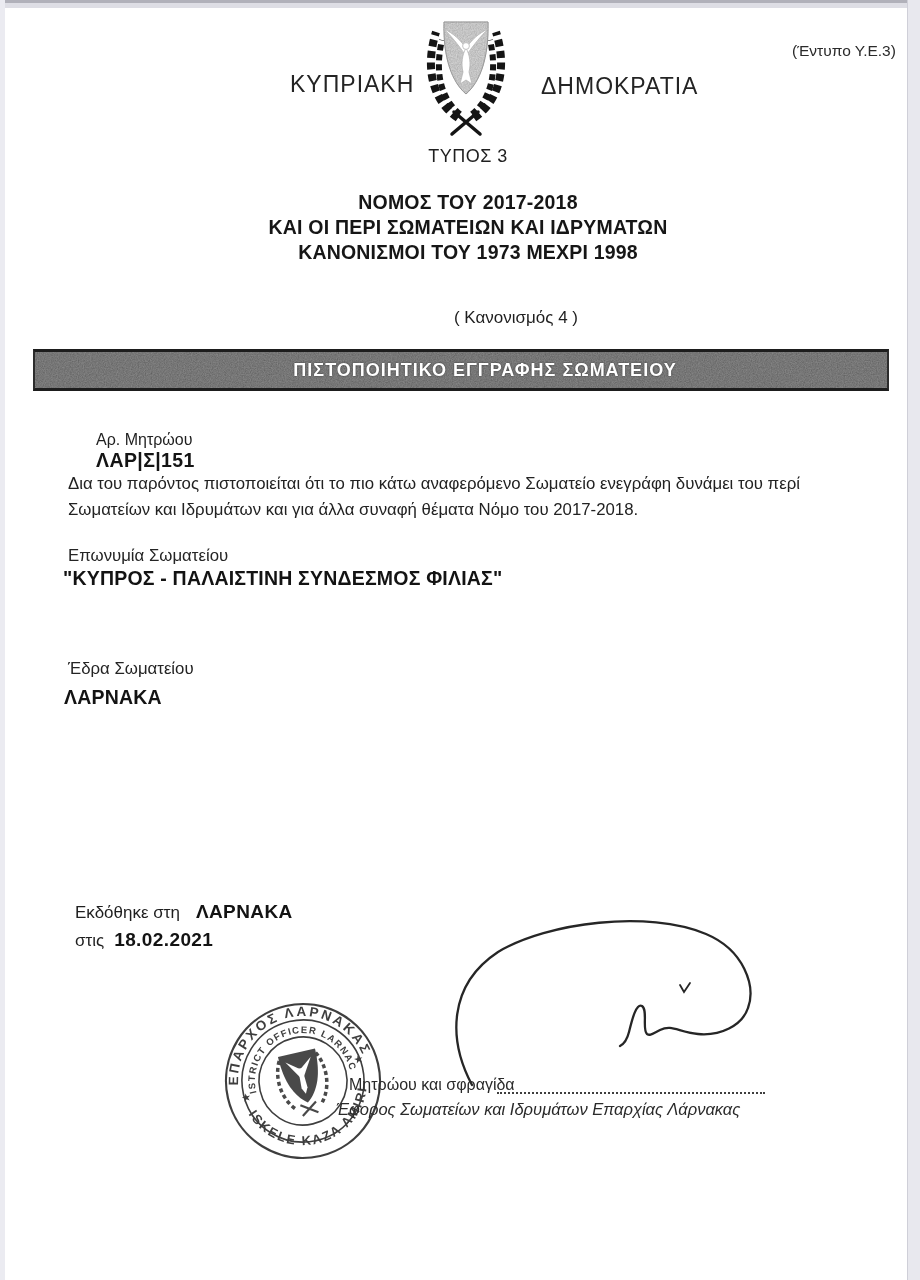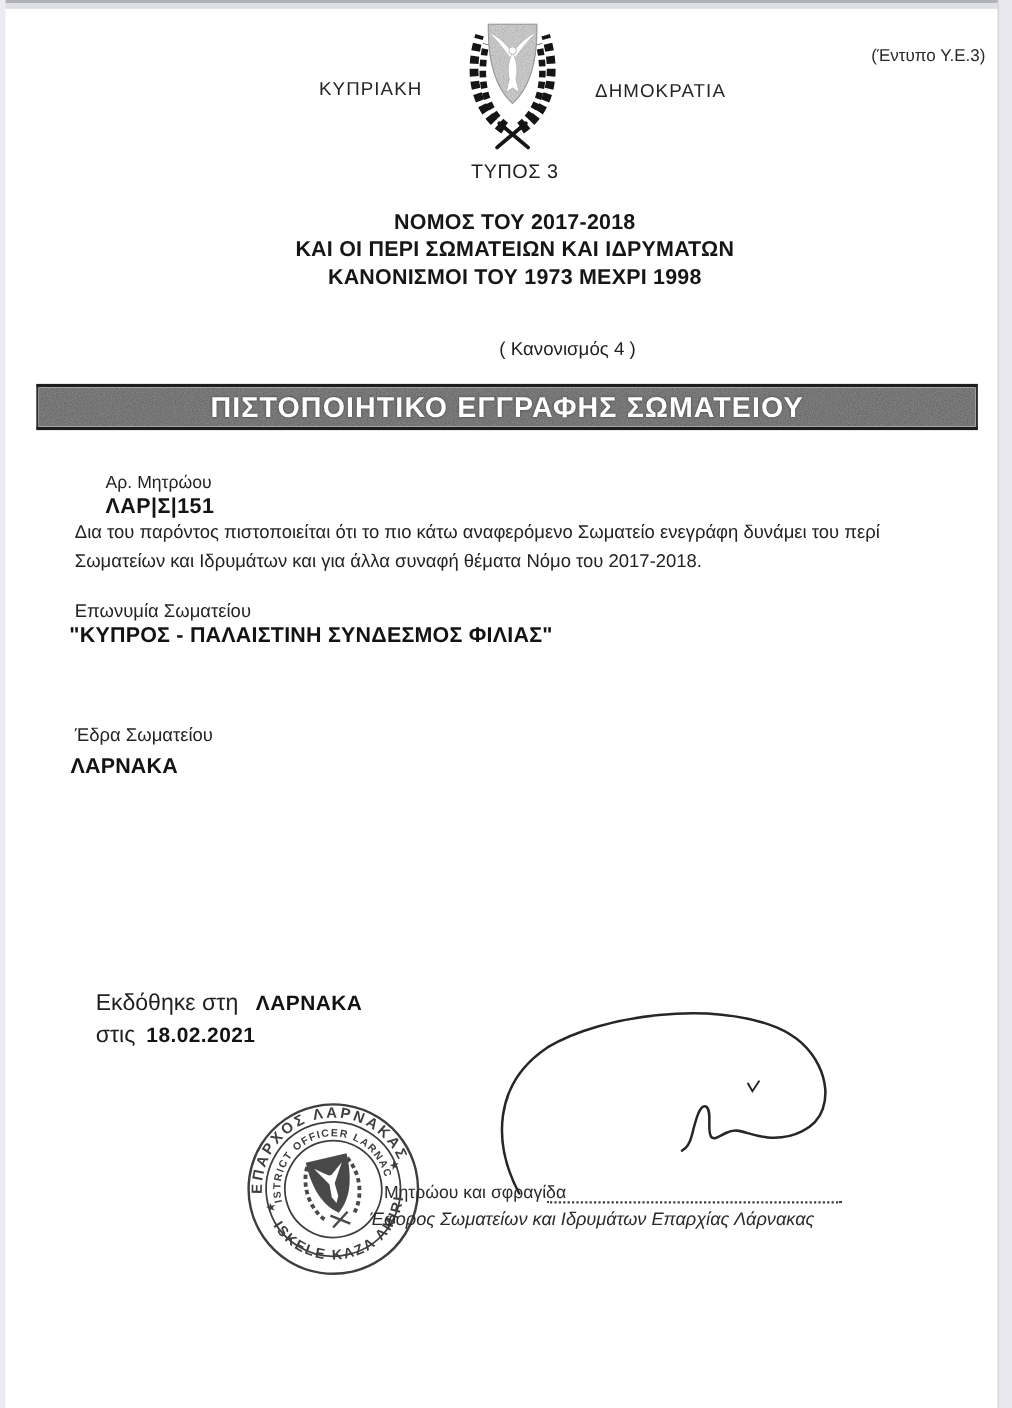--- a/index.html
+++ b/index.html
@@ -5,49 +5,49 @@
   html,body{margin:0;padding:0;background:#ffffff;}
   body{width:920px;height:1280px;overflow:hidden;font-family:"Liberation Sans",sans-serif;}
   .page{position:relative;width:920px;height:1280px;background:#ffffff;color:#1f1f1f;}
   .abs{position:absolute;}
   
   .edge-top{left:0;top:0;width:920px;height:3px;background:#b1b1ba;}
   .edge-top2{left:0;top:3px;width:920px;height:5px;background:#dedee5;}
   .edge-left{left:0;top:0;width:5px;height:1280px;background:#ebebf1;}
   .edge-right{left:907px;top:0;width:13px;height:1280px;background:#e8e8ee;border-left:1px solid #cfcfd8;}
   
-  .country{font-size:17px;letter-spacing:1px;color:#242424;}
+  .country{font-size:23px;letter-spacing:1px;color:#242424;}
   .country-left{left:290px;top:71px;}
   .country-right{left:541px;top:73px;}
   .form-ref{left:792px;top:42px;font-size:15.5px;color:#2a2a2a;}
   .emblem{left:414px;top:14px;width:104px;height:128px;}
   
   .center-line{left:16px;top:0;width:904px;text-align:center;}
   .form-type{top:146px;font-size:18px;letter-spacing:.5px;}
   .law{top:190px;font-weight:bold;font-size:19.5px;line-height:25px;color:#161616;letter-spacing:.2px;}
   .reg-note{top:308px;font-size:17px;padding-left:48px;}
   
   .banner{left:33px;top:349px;width:852px;height:36px;border-top:3px solid #1d1d1d;border-bottom:3px solid #1d1d1d;border-left:2px solid #2c2c2c;border-right:2px solid #2c2c2c;overflow:hidden;}
   .banner svg{position:absolute;left:0;top:0;width:100%;height:100%;}
-  .banner-text{position:absolute;left:0;top:0;width:100%;height:100%;display:flex;align-items:center;justify-content:center;color:#ffffff;font-weight:bold;font-size:26px;letter-spacing:1px;text-shadow:0 0 2px rgba(0,0,0,.55);}
+  .banner-text{position:absolute;left:0;top:0;width:100%;height:100%;display:flex;align-items:center;justify-content:center;color:#ffffff;font-weight:bold;font-size:18px;letter-spacing:1px;text-shadow:0 0 2px rgba(0,0,0,.55);padding-left:24px;}
   
   .registry{left:79px;top:431px;display:flex;align-items:baseline;flex-direction:column;}
   .registry .lbl{font-size:16px;}
   .registry .val{font-size:19.5px;font-weight:bold;margin-left:17px;letter-spacing:.4px;color:#141414;}
   .para{left:68px;top:471px;font-size:16.8px;line-height:25.5px;color:#222;}
   
   .sec-label{font-size:16.8px;color:#242424;}
   .sec-value{font-size:19.5px;font-weight:bold;color:#131313;letter-spacing:.2px;}
   .name-label{left:68px;top:546px;}
   .name-value{left:63px;top:567px;}
   .seat-label{left:68px;top:659px;}
   .seat-value{left:64px;top:686px;}
   
   .issue{left:75px;top:898px;line-height:27px;}
-  .issue .lbl{font-size:21px;margin-left:12px;}
+  .issue .lbl{font-size:17px;}
   .issue .val{font-size:19px;font-weight:bold;color:#131313;letter-spacing:.4px;}
   .issue .v-place{margin-left:16px;}
   .issue .v-date{margin-left:10px;}
   
   .sig-svg{left:438px;top:903px;width:330px;height:190px;}
   .sig-label{left:349px;top:1076px;font-size:16px;color:#2a2a2a;}
   .sig-dots{left:497px;top:1068px;width:268px;height:24px;border-bottom:2px dotted #3e3e3e;}
   .sig-role{left:336px;top:1100px;font-size:16.5px;font-style:italic;color:#2a2a2a;}
   .stamp{left:212px;top:990px;width:182px;height:182px;opacity:.92;}
   .stamp text{font-family:"Liberation Sans",sans-serif;}

